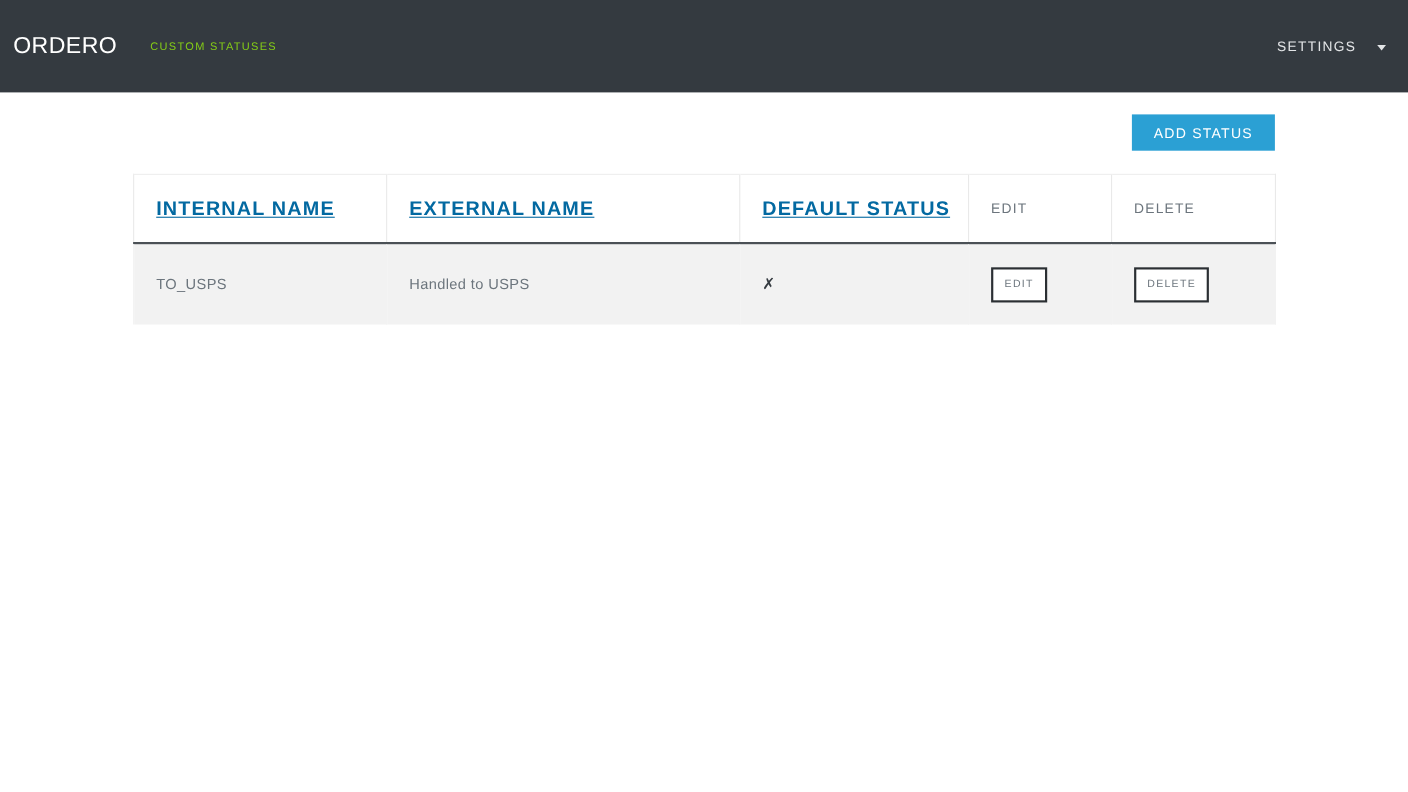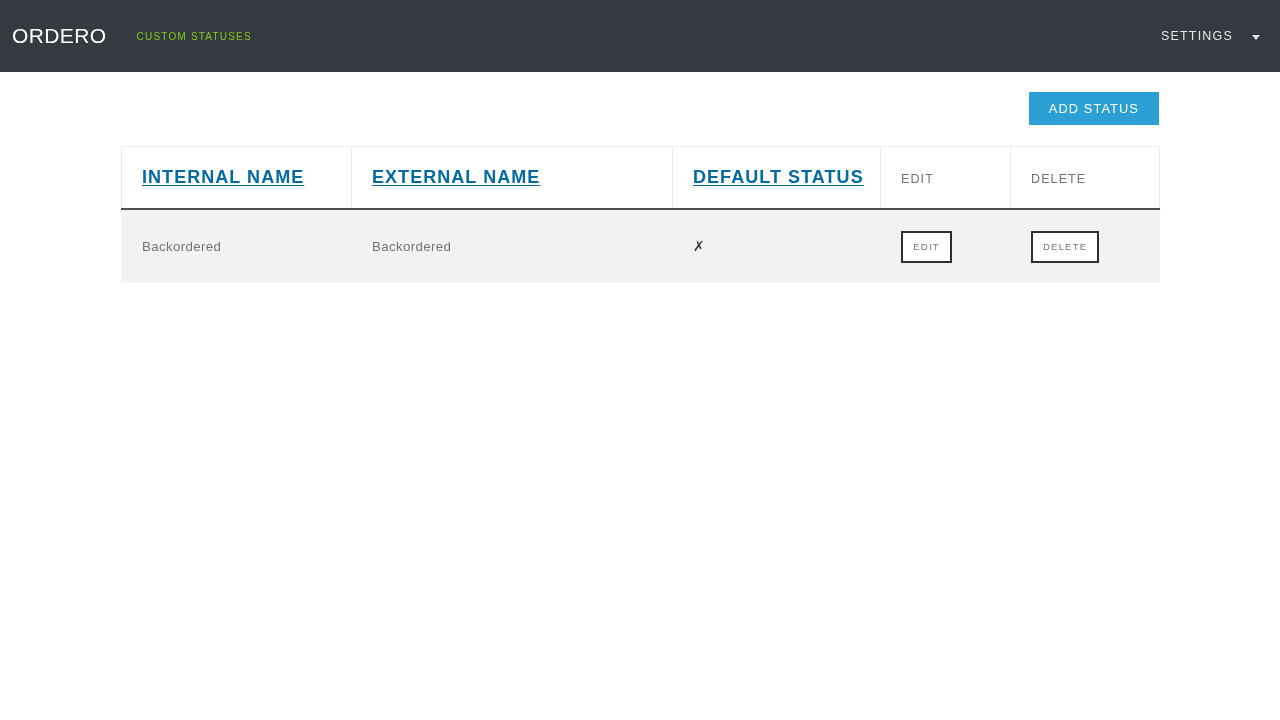--- a/index.html
+++ b/index.html
@@ -9,21 +9,21 @@
     padding: 0;
     width: 1280px;
     height: 720px;
     background: #ffffff;
     font-family: "Liberation Sans", "DejaVu Sans", sans-serif;
     -webkit-font-smoothing: antialiased;
   }
 
   
   .navbar {
-    height: 72px;
+    height: 84px;
     background: #343a40;
     display: flex;
     align-items: center;
     padding: 0 16px 0 12px;
     position: relative;
   }
   .brand {
     color: #ffffff;
     font-size: 21px;
     letter-spacing: 0.4px;
@@ -229,33 +229,33 @@
           </th>
           <th>
             <span class="th-plain">DELETE</span>
           </th>
         </tr>
       </thead>
       <tbody>
 
 
 
-
-
         <tr class="odd">
-          <td>Backordered</td>
-          <td>Backordered</td>
+          <td>TO_USPS</td>
+          <td>Handled to USPS</td>
           <td class="col-default">
             <span class="mark no">✗</span>
           </td>
           <td class="col-action">
             <button class="btn-row" type="button">EDIT</button>
           </td>
           <td class="col-action">
             <button class="btn-row delete" type="button">DELETE</button>
           </td>
         </tr>
 
+
+
       </tbody>
     </table>
 
   </div>
 </div>
 
 </body></html>

